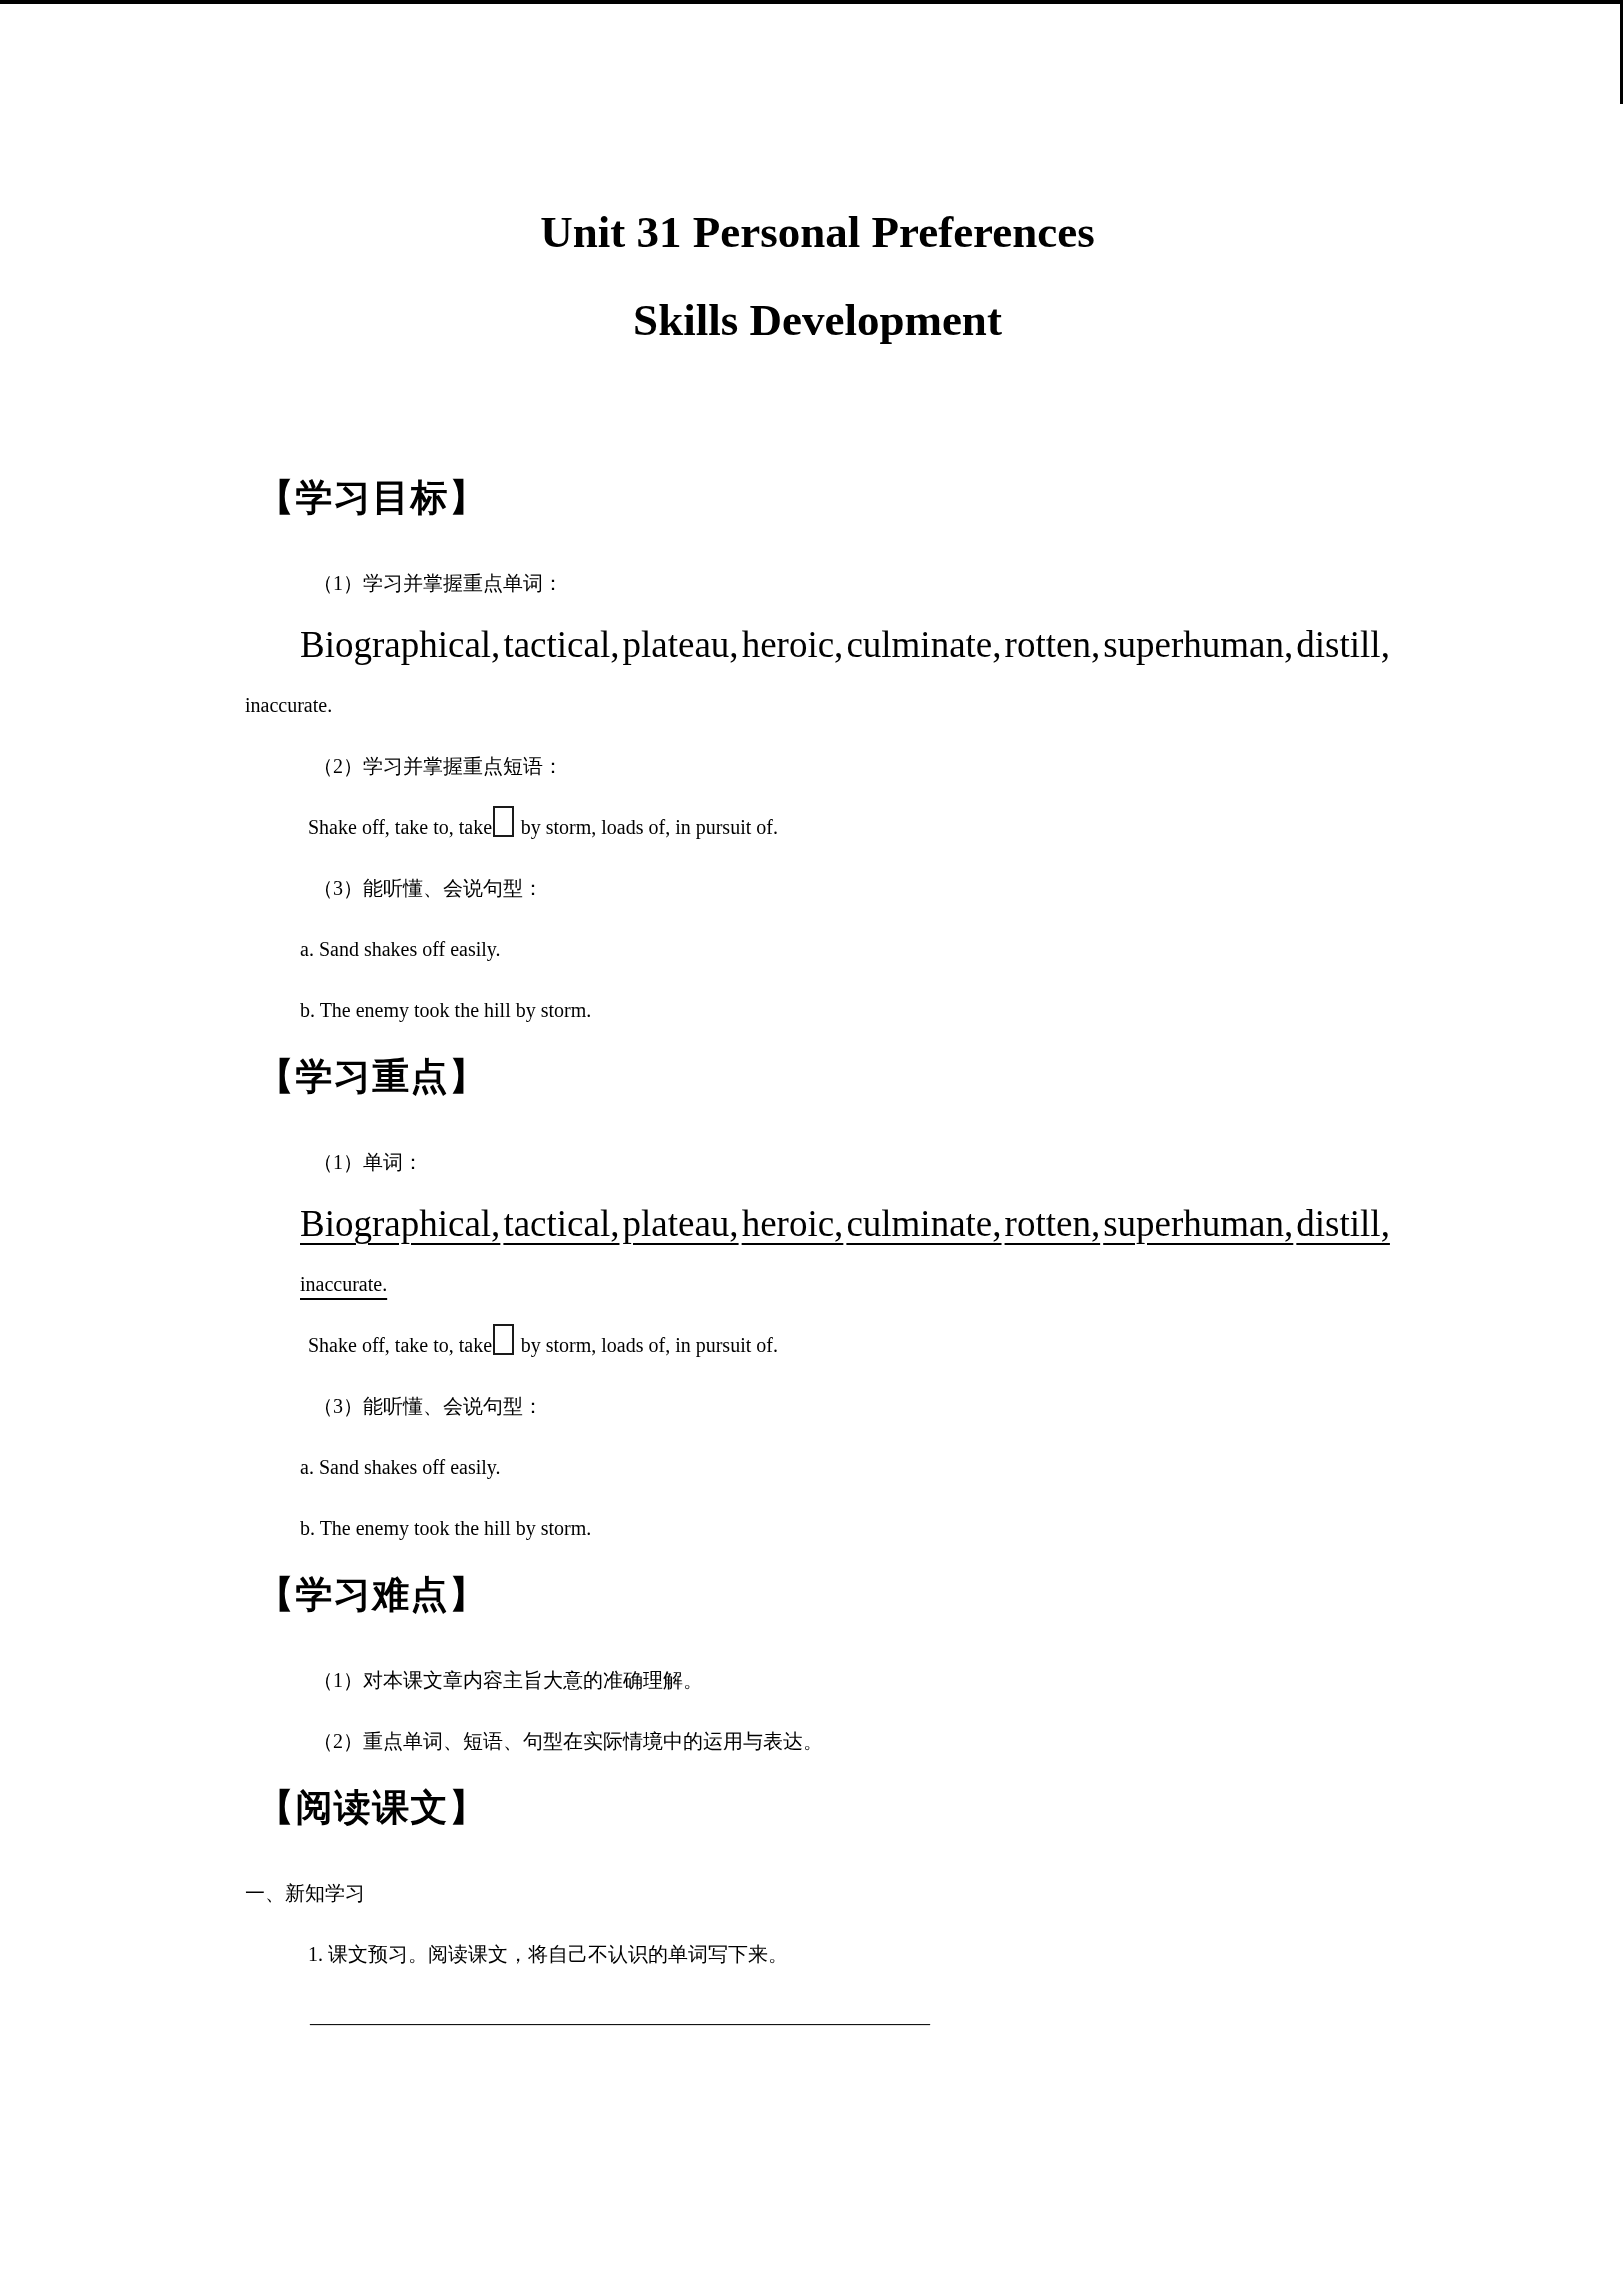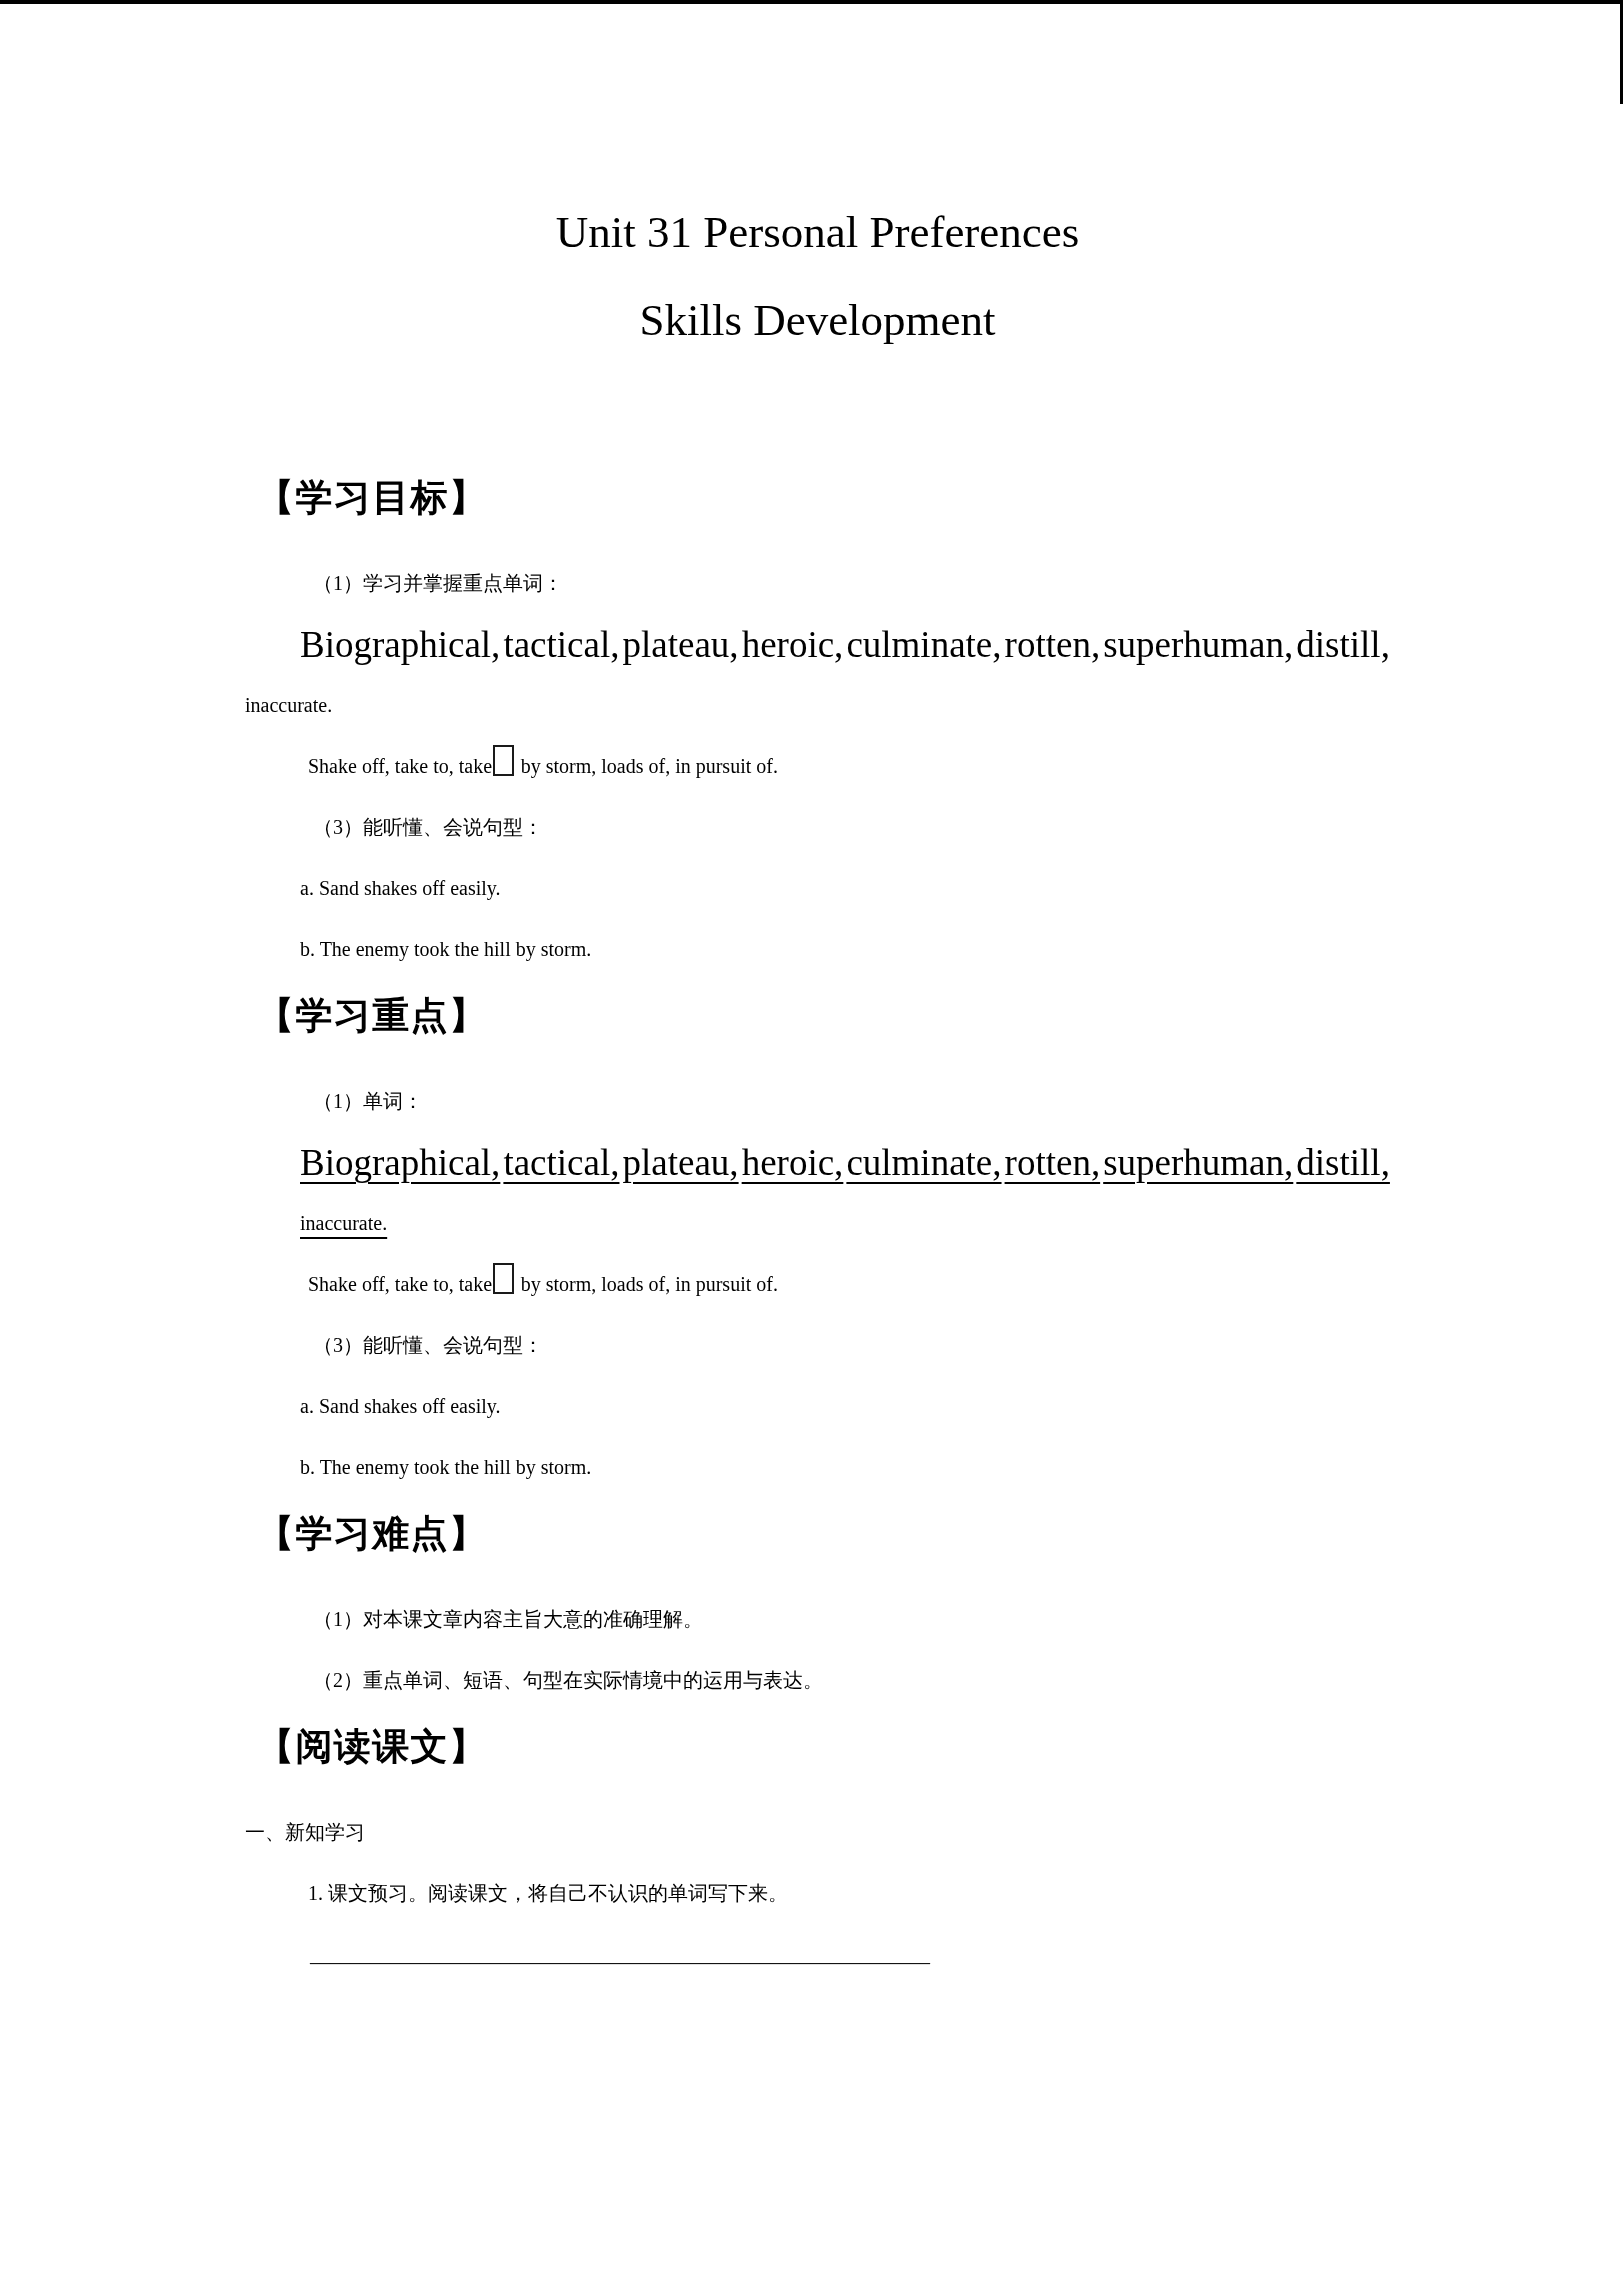--- a/index.html
+++ b/index.html
@@ -27,21 +27,21 @@
     top: 0; right: 0;
     width: 2.7px; height: 104px;
     background: #000000;
   }
   .content {
     margin-left: 245px;
     width: 1145px;
   }
   .title {
     font-size: 45px;
-    font-weight: normal;
+    font-weight: bold;
     text-align: center;
     line-height: 55px;
     margin: 205px 0 0 0;
   }
   .title2 { margin-top: 33px; }
   .heading {
     font-family: "Liberation Sans", "DejaVu Sans", sans-serif;
     font-size: 37px;
     font-weight: bold;
     line-height: 48px;
@@ -109,20 +109,21 @@
         <span class="word">tactical,</span>
         <span class="word">plateau,</span>
         <span class="word">heroic,</span>
         <span class="word">culminate,</span>
         <span class="word">rotten,</span>
         <span class="word">superhuman,</span>
         <span class="word">distill,</span>
       </div>
     <p class="line">inaccurate.</p>
 
+    <p class="line indent-num">（2）学习并掌握重点短语：</p>
 
     <p class="line indent-block"><span>Shake off, take to, take</span><span class="missing-box"></span><span>by storm, loads of, in pursuit of.</span></p>
 
     <p class="line indent-num">（3）能听懂、会说句型：</p>
     <p class="line indent-ab">a. Sand shakes off easily.</p>
     <p class="line indent-ab">b. The enemy took the hill by storm.</p>
 
     <h2 class="heading">【学习重点】</h2>
 
     <p class="line indent-num space-before">（1）单词：</p>

